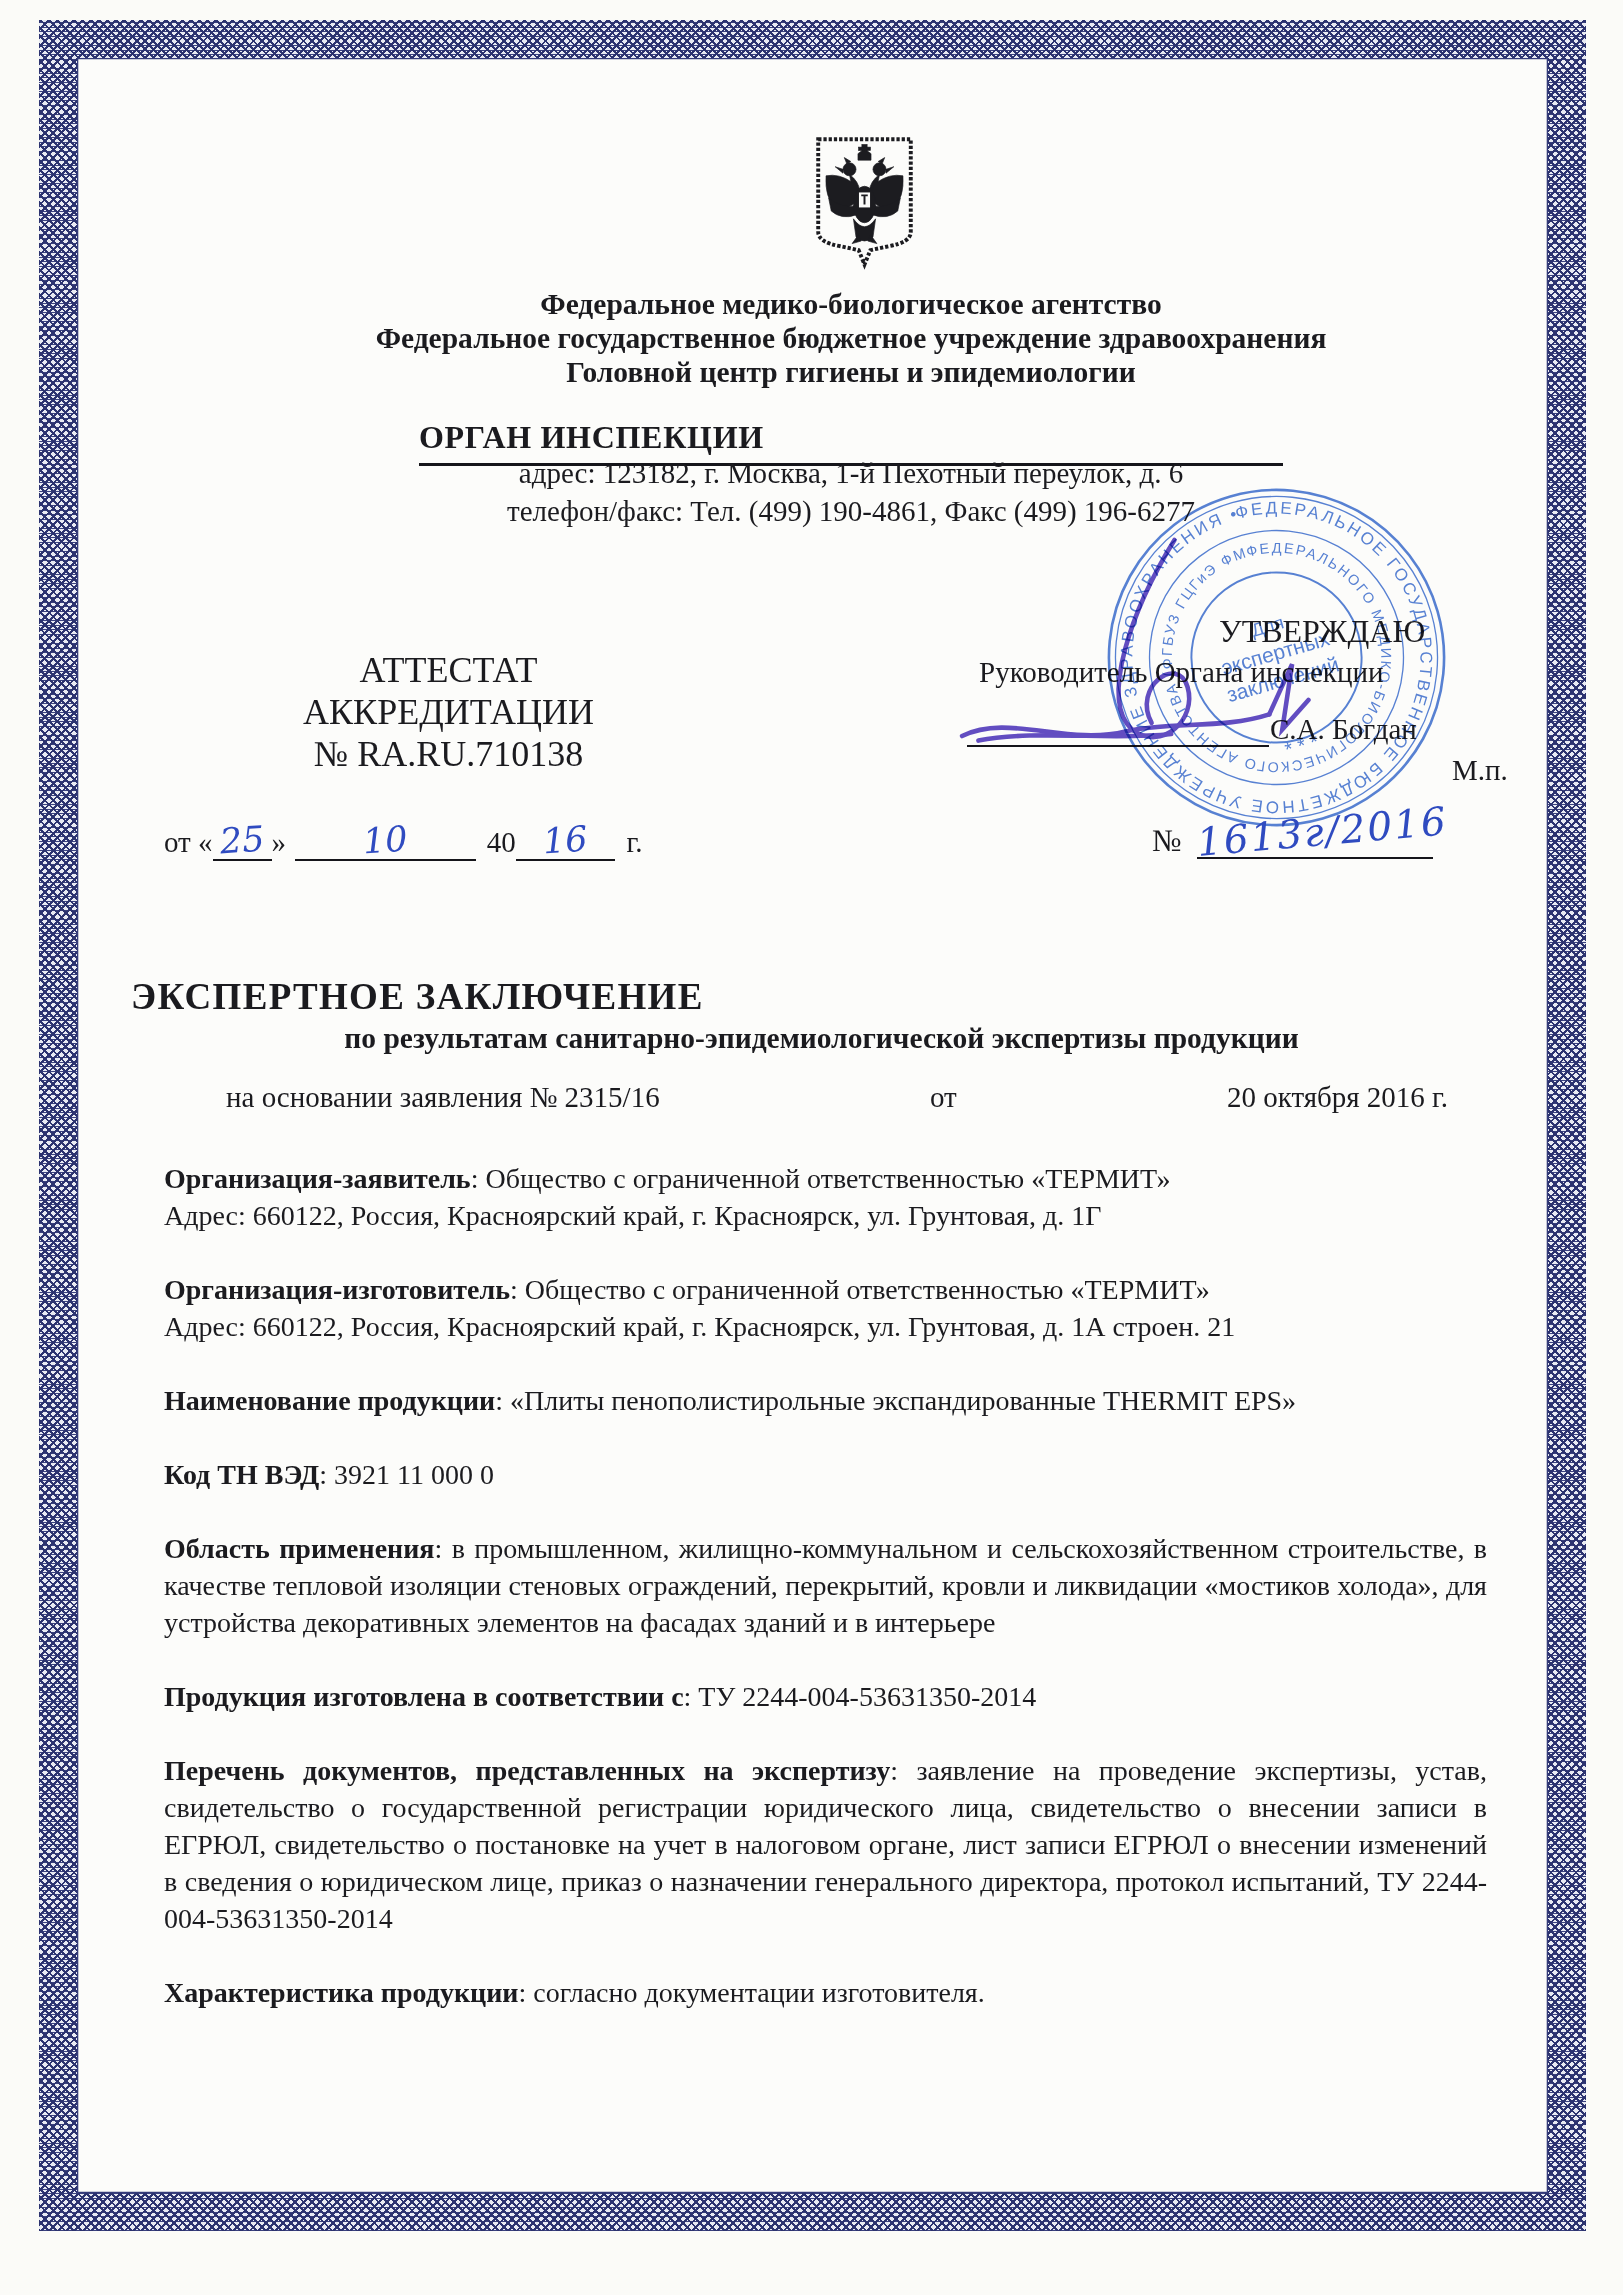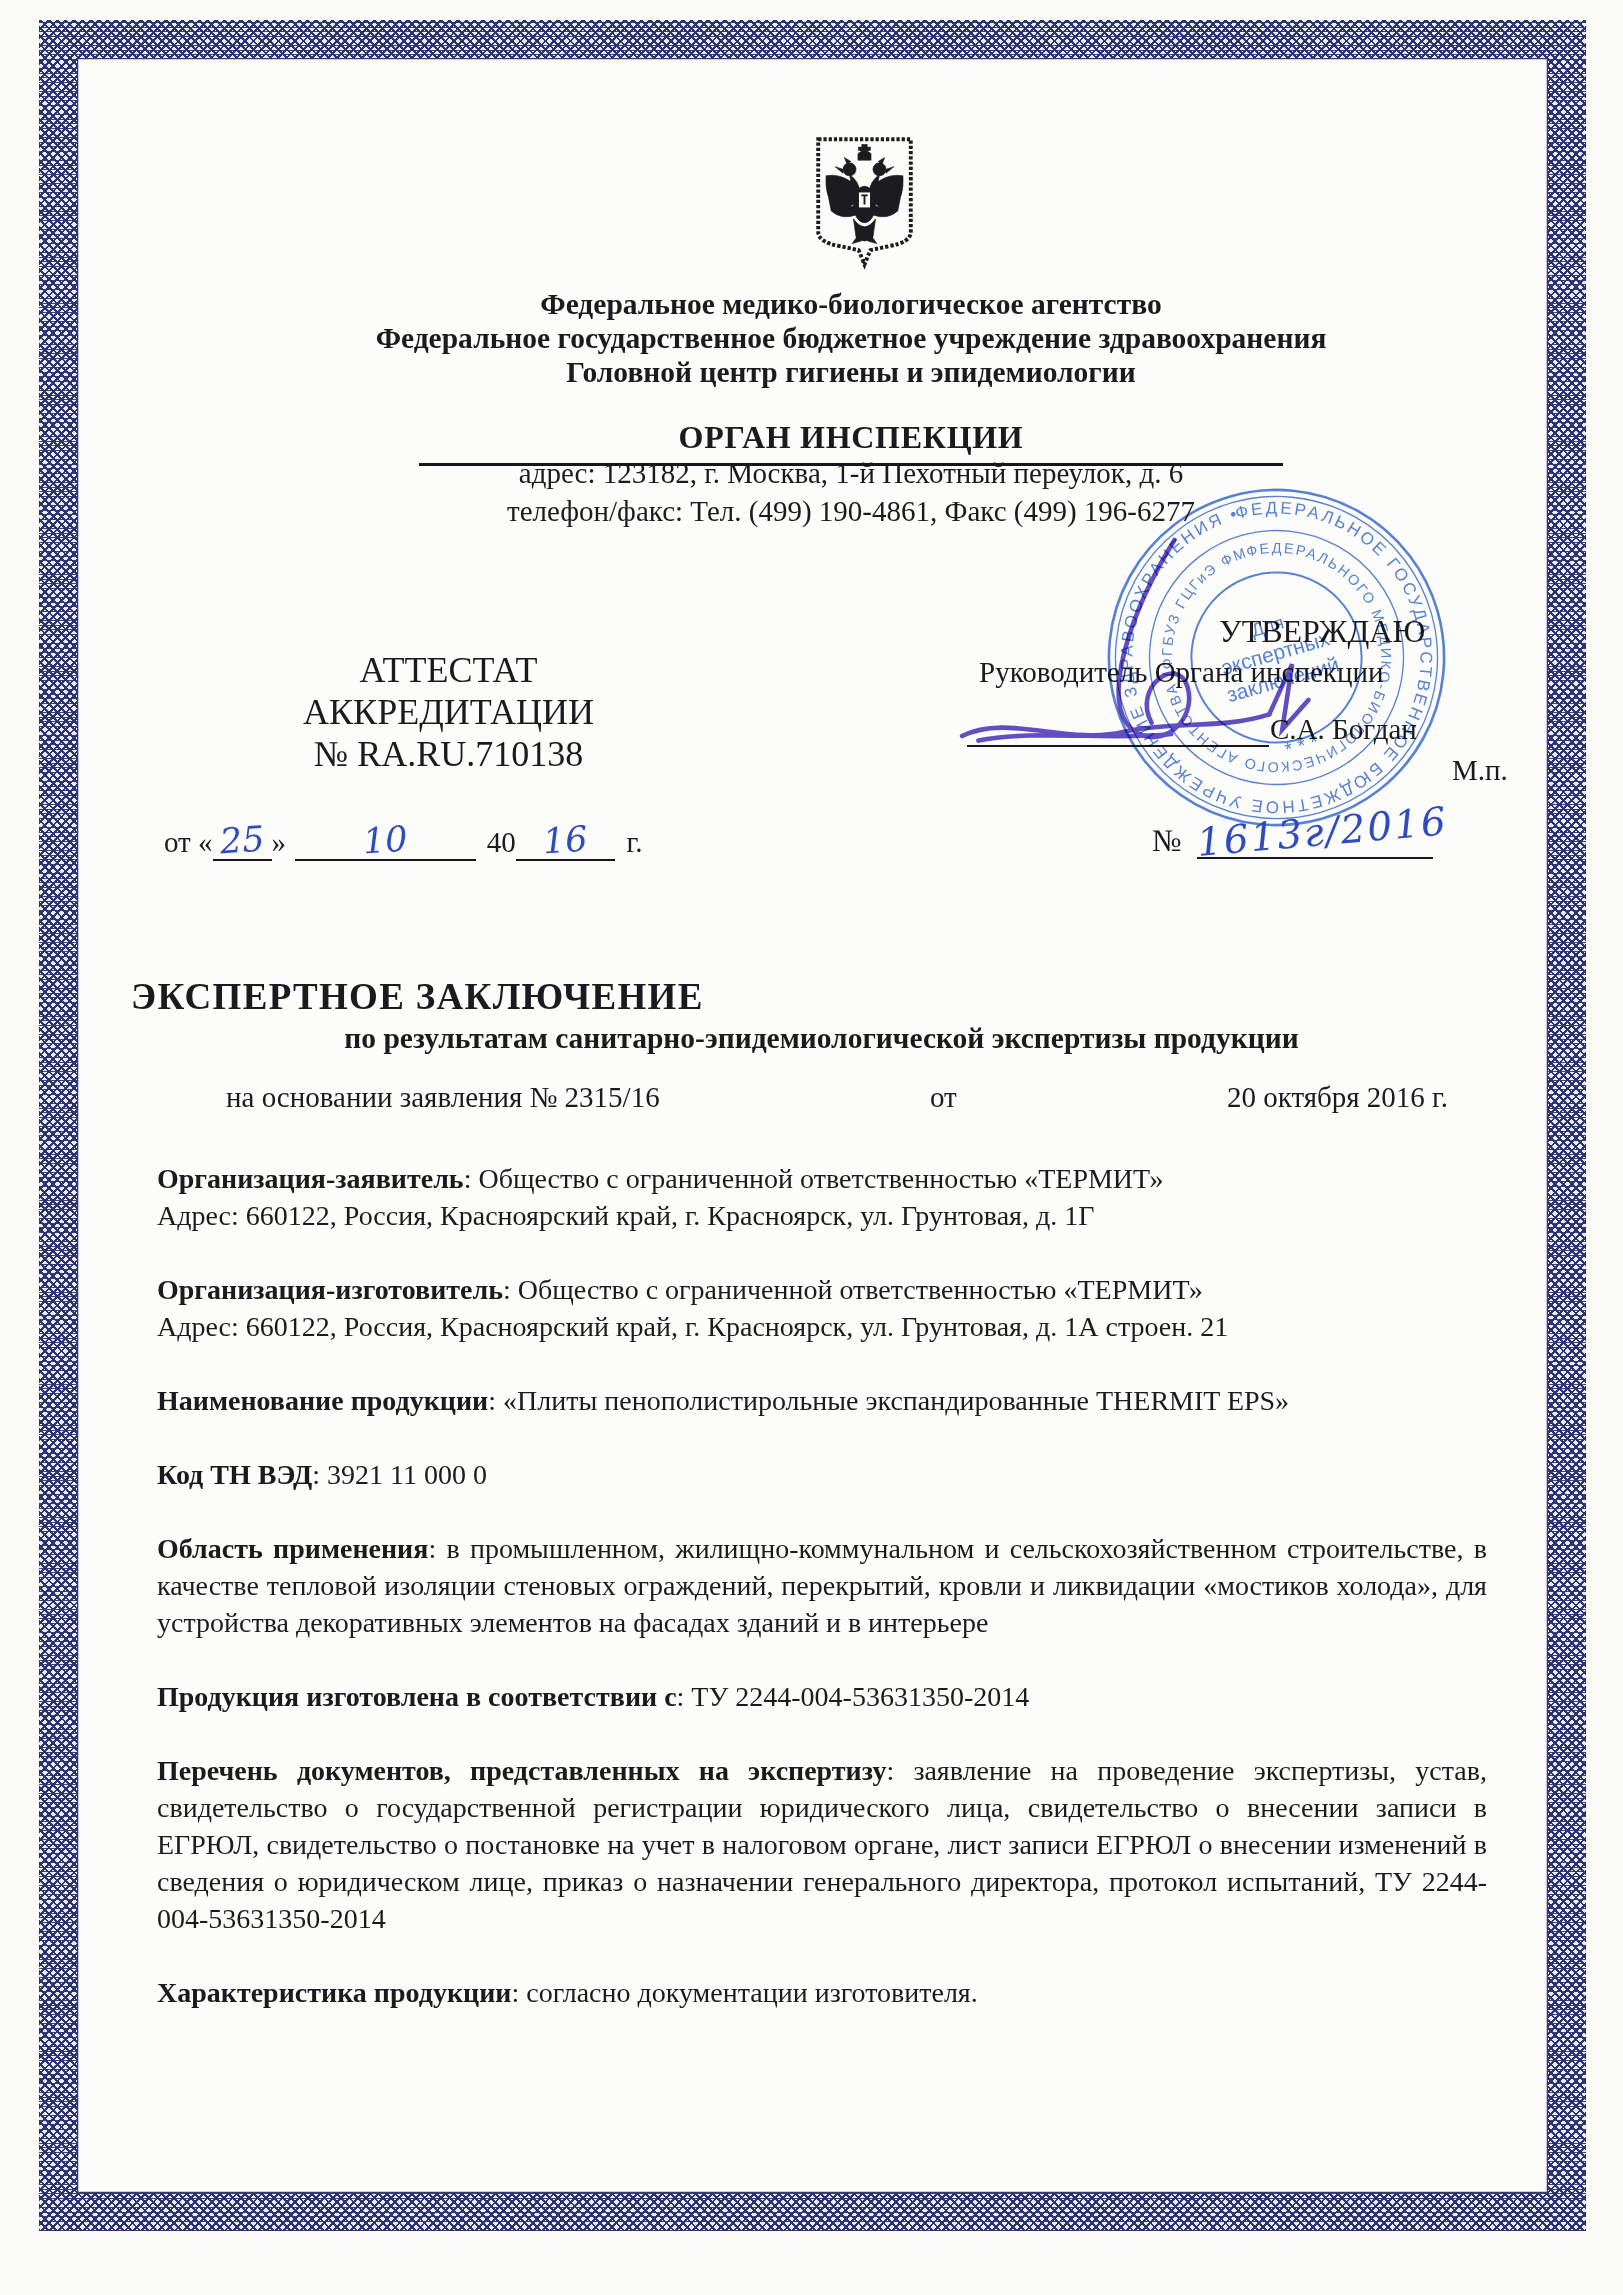--- a/index.html
+++ b/index.html
@@ -19,21 +19,21 @@
       repeating-linear-gradient(0deg,#3a417e 0 0.7px,rgba(255,255,255,0) 0.7px 4.6px);
   }
   .border-inner{
     position:absolute;inset:38px;background:#fcfcfa;
     box-shadow:inset 0 0 0 1.3px #353c7a;
   }
   
   .emblem{position:absolute;left:813px;top:135px;width:103px;height:139px;}
   .letterhead{position:absolute;left:131px;top:287px;width:1440px;text-align:center;}
   .lh-line{font-weight:bold;font-size:29.5px;line-height:34px;}
-  .organ-wrap{position:absolute;left:419px;top:419px;width:864px;text-align:center;
+  .organ-wrap{position:absolute;left:419px;top:419px;width:864px;
     border-bottom:3.3px solid #15151a;padding-bottom:6.5px;}
   .organ-title{font-weight:bold;font-size:32px;letter-spacing:0.7px;}
   .addr{position:absolute;left:131px;width:1440px;text-align:center;font-size:29px;}
   
   .accred{position:absolute;left:216px;top:649px;width:465px;text-align:center;
     font-size:36px;line-height:42px;}
   .approve-h{position:absolute;left:1219px;top:613px;font-size:32px;}
   .approve-pos{position:absolute;left:979px;top:656px;font-size:29px;}
   .sig-line{position:absolute;left:967px;top:717px;width:302px;height:27.5px;
     border-bottom:2.6px solid #15151a;}
@@ -54,21 +54,21 @@
   .doc-title{position:absolute;left:131px;top:975px;width:1381px;text-align:left;
     font-weight:bold;font-size:37px;letter-spacing:1.3px;}
   .doc-subtitle{position:absolute;left:131px;top:1022px;width:1381px;text-align:center;
     font-weight:bold;font-size:29.5px;}
   .basis-row{position:absolute;left:157px;top:1081px;width:1330px;font-size:29px;
     display:flex;justify-content:space-between;padding:0;box-sizing:border-box;}
   .basis-row .b-left{margin-left:69px;}
   .basis-row .b-right{margin-right:39px;}
   
   .content{position:absolute;left:157px;top:1160px;width:1330px;font-size:28px;line-height:37px;}
-  .para{margin:0 0 37px 0;}
+  .para{margin:0 0 37px 7px;}
   .para b{font-weight:bold;}
   .just{text-align:justify;}
   
   .stamp{position:absolute;left:1105px;top:486px;width:343px;height:343px;
     mix-blend-mode:multiply;opacity:.92;}
   .signature{position:absolute;left:916px;top:504px;width:432px;height:281px;
     mix-blend-mode:multiply;}
 </style>
 </head>
 <body>

